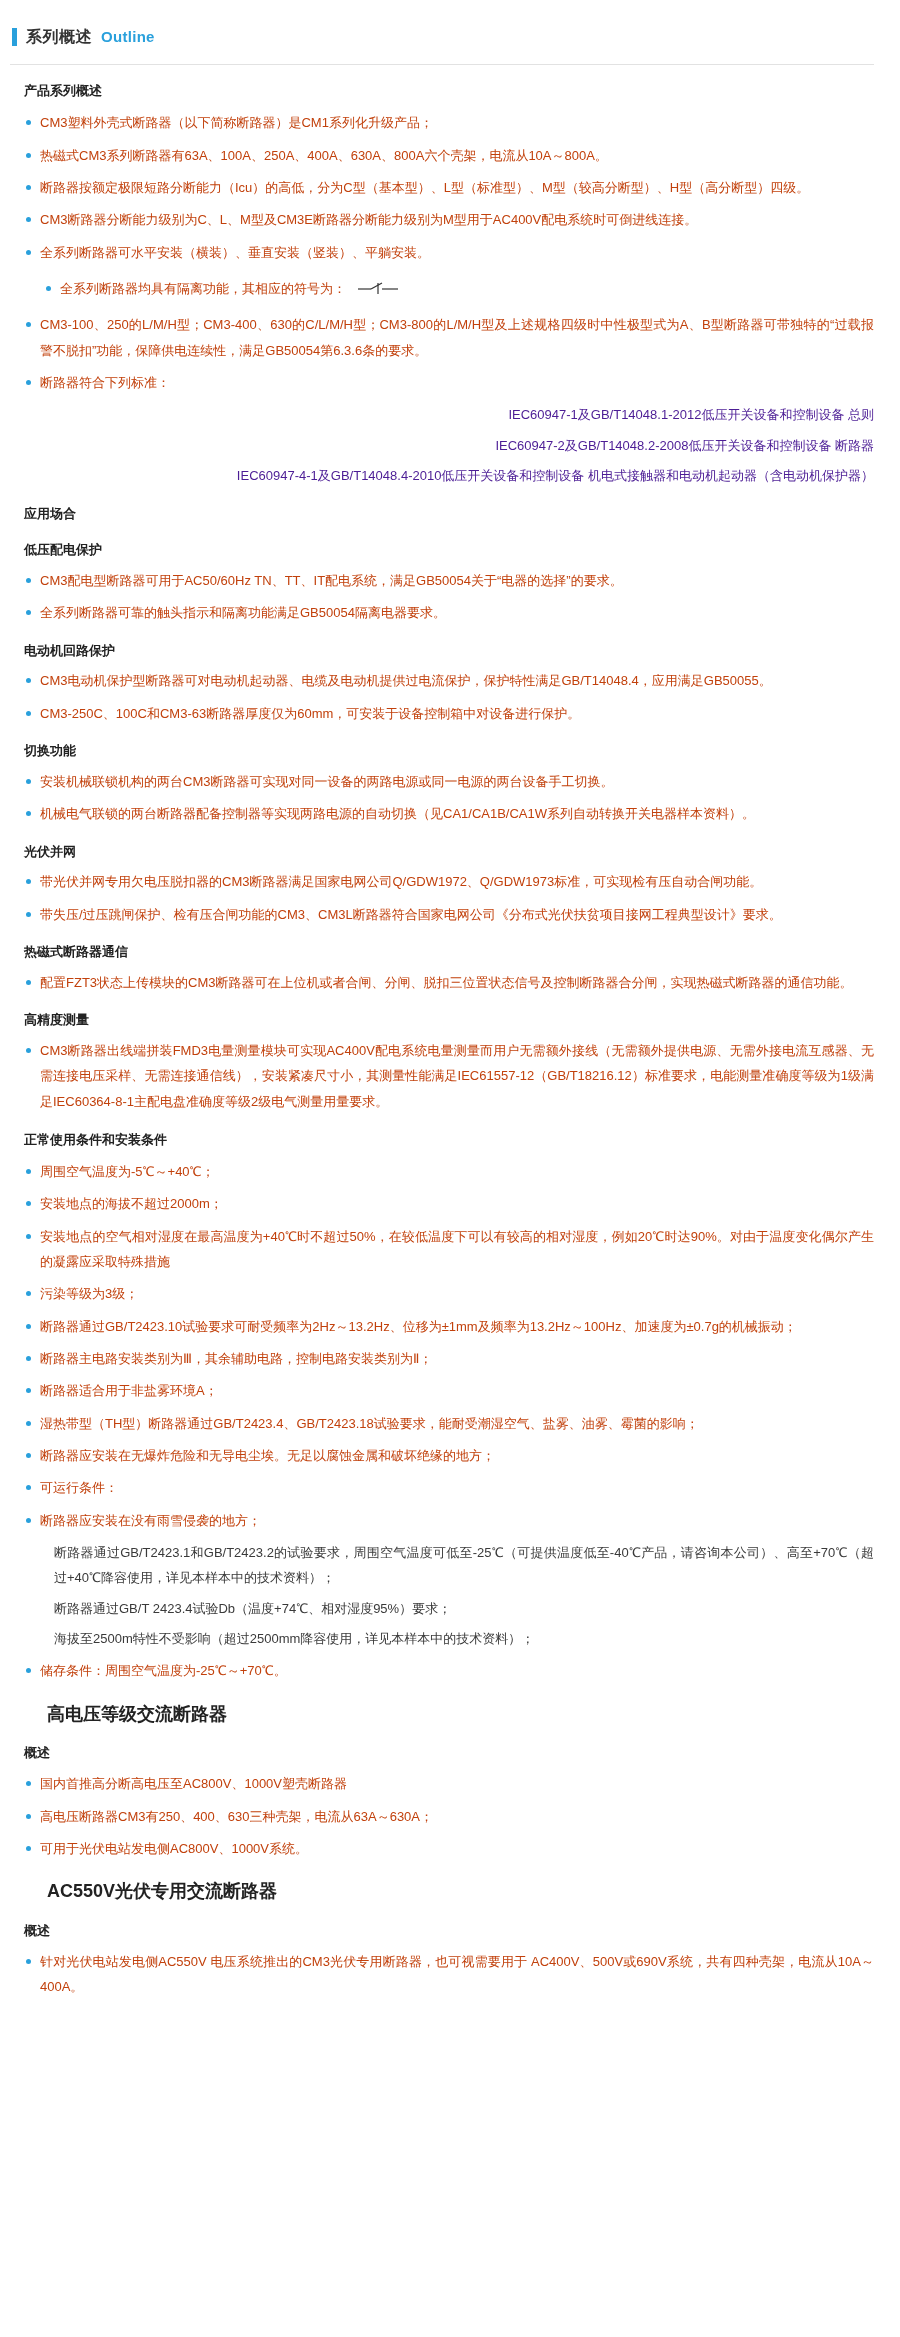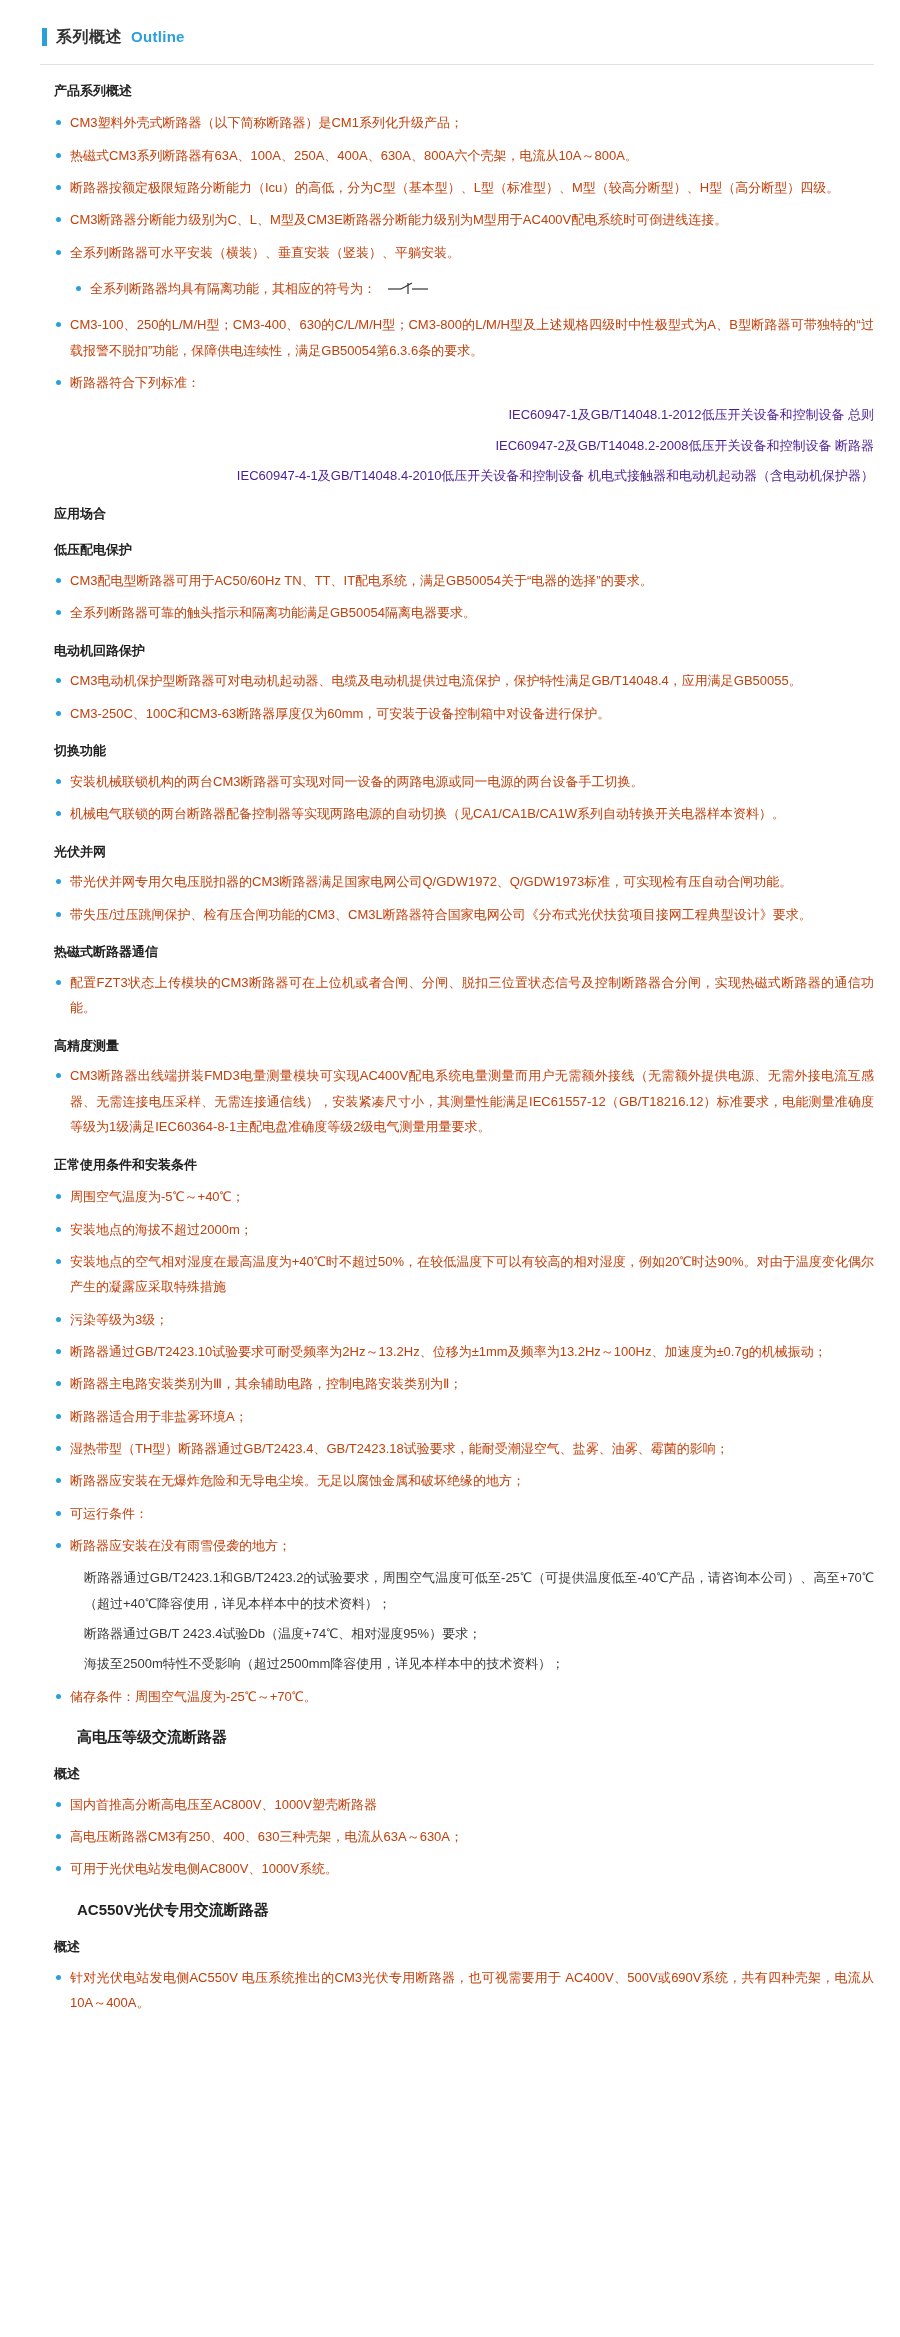--- a/index.html
+++ b/index.html
@@ -11,21 +11,21 @@
   body {
     width: 900px;
     min-height: 2337px;
     font-family: "Liberation Sans", sans-serif;
     color: #333333;
     font-size: 13px;
     line-height: 1.9;
   }
   .page {
     width: 900px;
-    padding: 16px 26px 30px 40px;
+    padding: 16px 26px 30px 10px;
   }
   
   .page-header {
     display: flex;
     align-items: center;
     gap: 9px;
     padding: 6px 0 4px 2px;
   }
   .header-bar {
     width: 5px;
@@ -53,21 +53,21 @@
   }
   
   .sec-h1 {
     font-size: 13px;
     font-weight: bold;
     color: #222222;
     margin: 16px 0 8px 14px;
     line-height: 1.6;
   }
   .sec-h1.big {
-    font-size: 15px;
+    font-size: 18px;
     margin-left: 37px;
   }
   .sec-h2 {
     font-size: 13px;
     font-weight: bold;
     color: #222222;
     margin: 15px 0 7px 14px;
     line-height: 1.6;
   }
   

